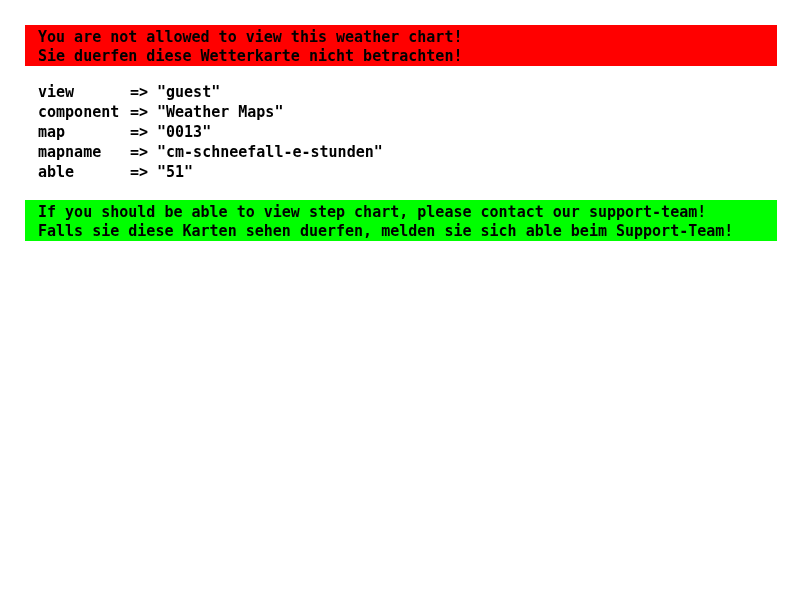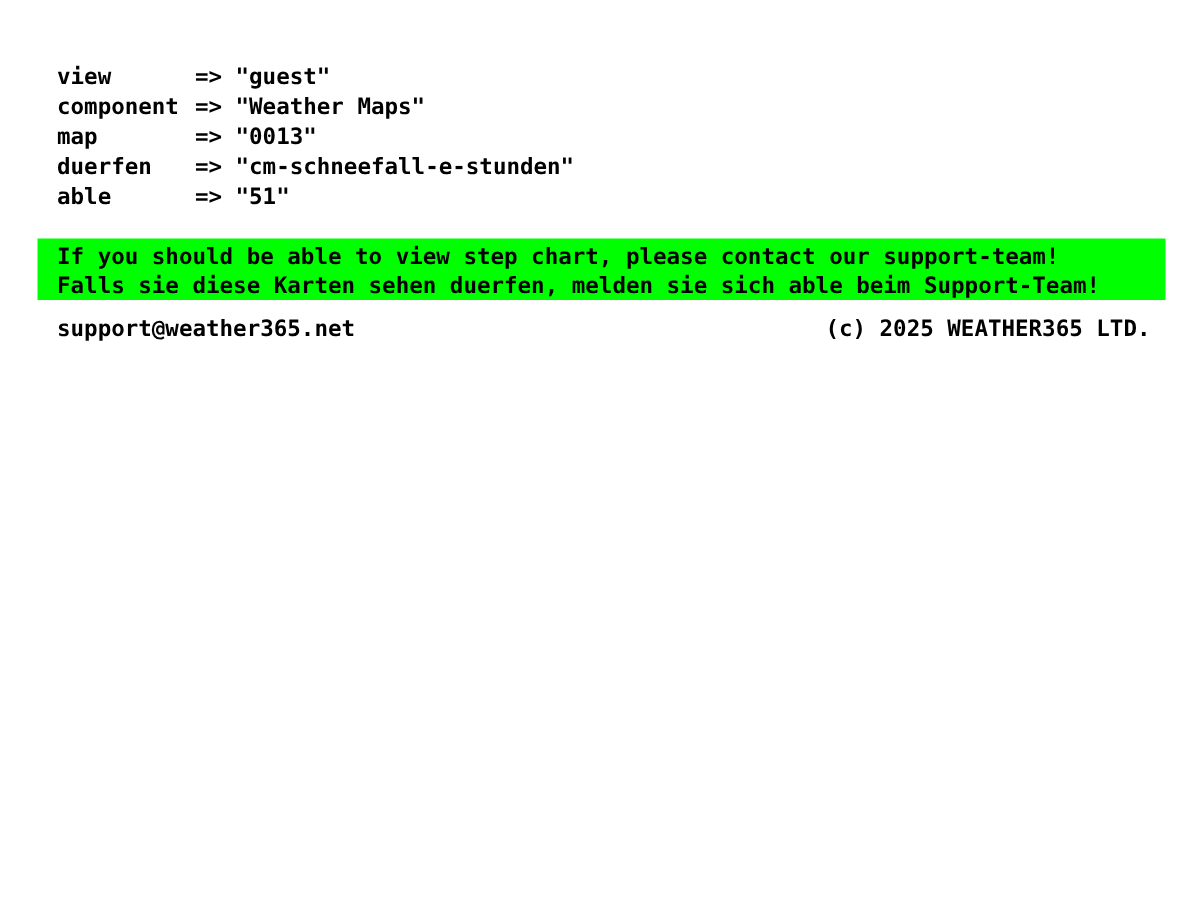--- a/index.html
+++ b/index.html
@@ -52,52 +52,52 @@
     margin-top: 9px;
     line-height: 20px;
     white-space: nowrap;
   }
 </style>
 </head>
 <body>
 
 <div class="page">
 
+  <div class="banner error">
+    <div>You are not allowed to view this weather chart!</div>
+    <div>Sie duerfen diese Wetterkarte nicht betrachten!</div>
+  </div>
 
   <div class="details">
     <div class="detail-row">
       <span class="k">view</span>
       <span class="op">=&gt;</span>
       <span class="v">"guest"</span>
     </div>
     <div class="detail-row">
       <span class="k">component</span>
       <span class="op">=&gt;</span>
       <span class="v">"Weather Maps"</span>
     </div>
     <div class="detail-row">
       <span class="k">map</span>
       <span class="op">=&gt;</span>
       <span class="v">"0013"</span>
     </div>
     <div class="detail-row">
-      <span class="k">duerfen</span>
+      <span class="k">mapname</span>
       <span class="op">=&gt;</span>
       <span class="v">"cm-schneefall-e-stunden"</span>
     </div>
     <div class="detail-row">
       <span class="k">able</span>
       <span class="op">=&gt;</span>
       <span class="v">"51"</span>
     </div>
   </div>
 
   <div class="banner info">
     <div>If you should be able to view step chart, please contact our support-team!</div>
     <div>Falls sie diese Karten sehen duerfen, melden sie sich able beim Support-Team!</div>
   </div>
 
-  <div class="footer">
-    <span>support@weather365.net</span>
-    <span>(c) 2025 WEATHER365 LTD.</span>
-  </div>
 
 </div>
 
 </body></html>

